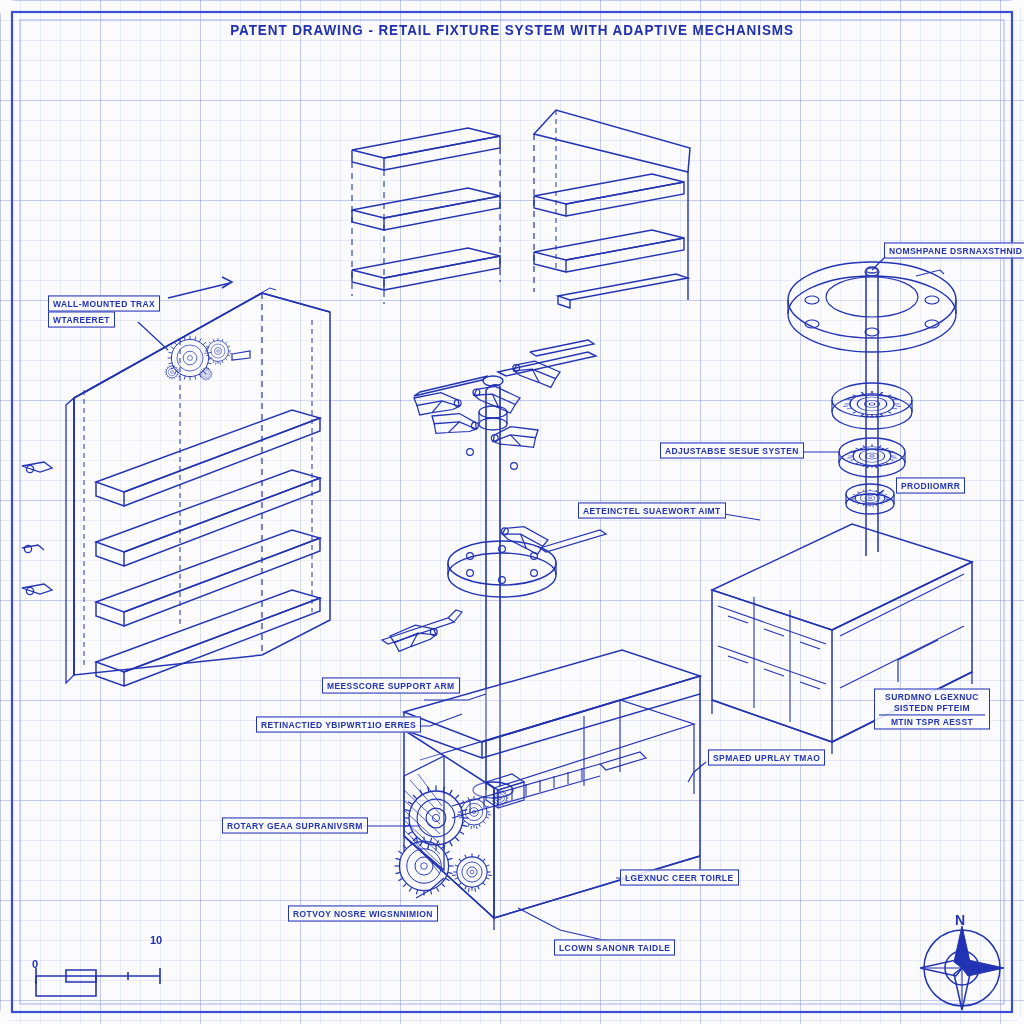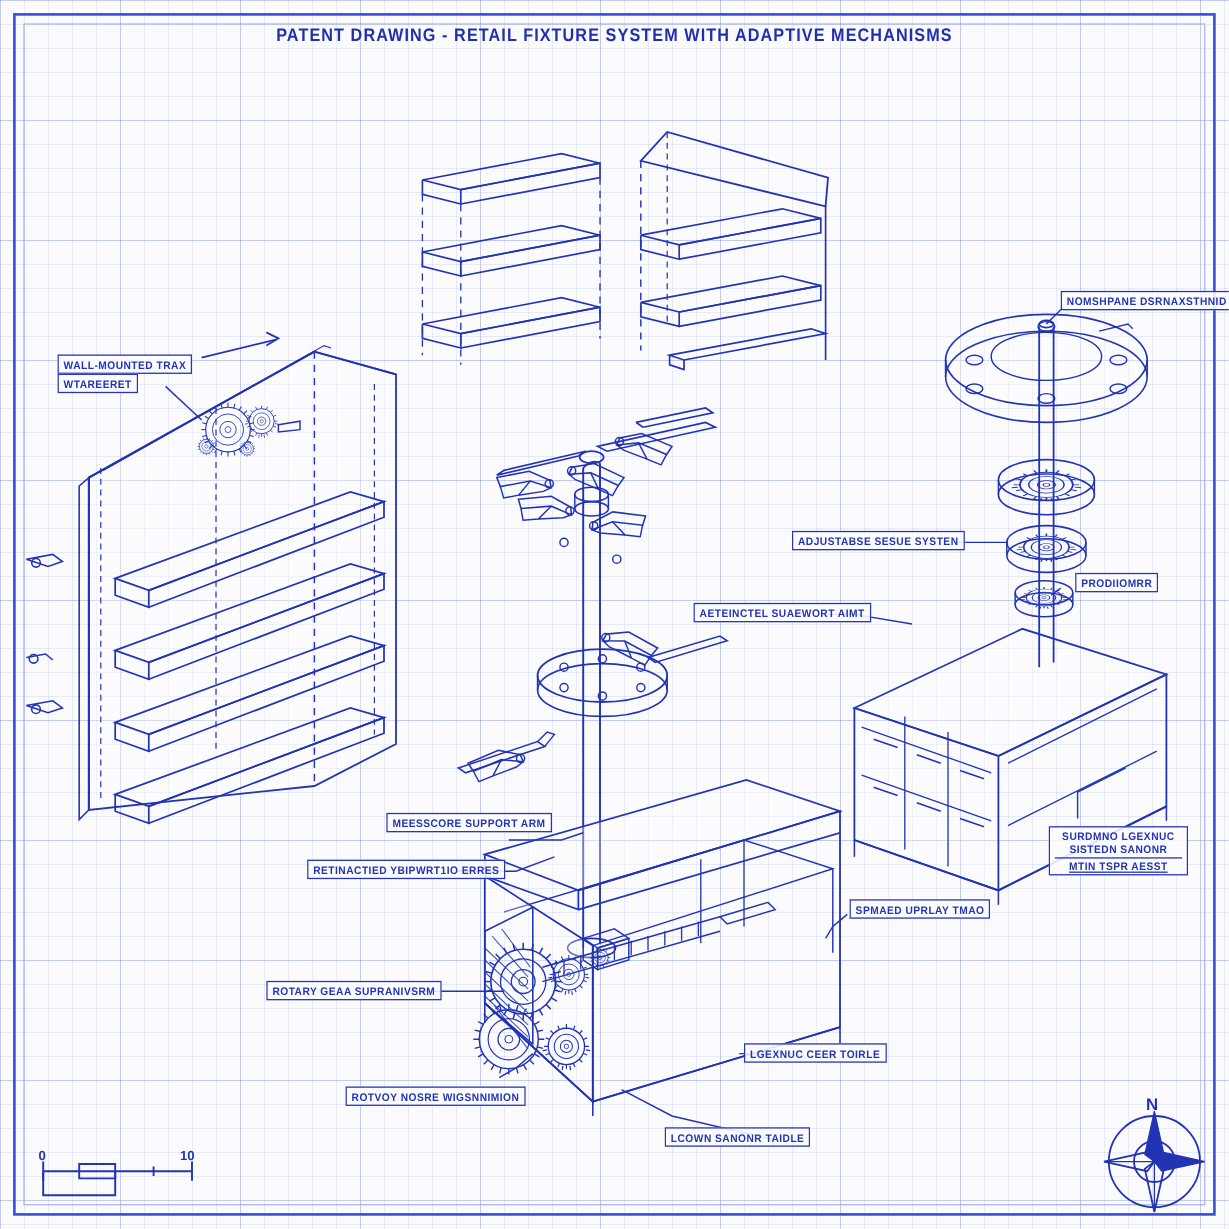--- a/index.html
+++ b/index.html
@@ -14,39 +14,40 @@
     position:relative;
     width:1024px;height:1024px;
     background-color:#fbfbfe;
     background-image:
       linear-gradient(to right, rgba(120,140,220,0.16) 1px, transparent 1px),
       linear-gradient(to bottom, rgba(120,140,220,0.16) 1px, transparent 1px),
       linear-gradient(to right, rgba(110,130,215,0.30) 1px, transparent 1px),
       linear-gradient(to bottom, rgba(110,130,215,0.30) 1px, transparent 1px);
     background-size:20px 20px, 20px 20px, 100px 100px, 100px 100px;
     background-position:0 0,0 0,0 0,0 0;
+    border-radius:17px;
   }
   #art{position:absolute;left:0;top:0;width:1024px;height:1024px;}
   .lbl{
     position:absolute;
     border:1.4px solid #2435b8;
     background:rgba(252,252,255,0.88);
     color:#2233b4;
     font-size:8.5px;
     letter-spacing:0.4px;
     font-weight:700;
     padding:2px 4px 1px 4px;
     white-space:nowrap;
     line-height:1.18;
     font-family:"Liberation Sans", sans-serif;
     transform:scaleY(1.08);
   }
   .lbl.multi{white-space:normal;text-align:center;}
   .lbl .l2{display:block;}
-  .lbl .l3{display:block;border-top:1.2px solid #2435b8;margin-top:1px;padding-top:1px;text-decoration:underline;}
+  .lbl .l3{display:block;border-top:1.2px solid #2435b8;margin-top:1px;padding-top:1px;}
   #title{
     position:absolute;left:0;top:22px;width:1024px;text-align:center;
     color:#1f2fb0;font-size:13.5px;font-weight:700;letter-spacing:0.9px;
     font-family:"Liberation Sans", sans-serif;
     transform:scaleY(1.12);
   }
   #scalebar-0,#scalebar-10{
     position:absolute;color:#2233b4;font-size:11px;font-weight:700;
   }
   #compass-n{
@@ -502,29 +503,29 @@
   <div class="lbl" style="left:578px;top:503px;">AETEINCTEL SUAEWORT AIMT</div>
 
   <div class="lbl" style="left:322px;top:678px;">MEESSCORE SUPPORT ARM</div>
 
   <div class="lbl" style="left:256px;top:717px;">RETINACTIED YBIPWRT1IO ERRES</div>
 
   <div class="lbl" style="left:708px;top:750px;">SPMAED UPRLAY TMAO</div>
 
   <div class="lbl multi" style="left:874px;top:690px;width:106px;">
     <span>SURDMNO LGEXNUC</span>
-    <span class="l2">SISTEDN  SANONR</span>
+    <span class="l2">SISTEDN  PFTEIM</span>
     <span class="l3">MTIN  TSPR AESST</span>
   </div>
 
   <div class="lbl" style="left:222px;top:818px;">ROTARY GEAA SUPRANIVSRM</div>
 
   <div class="lbl" style="left:620px;top:870px;">LGEXNUC CEER TOIRLE</div>
 
   <div class="lbl" style="left:288px;top:906px;">ROTVOY NOSRE WIGSNNIMION</div>
 
   <div class="lbl" style="left:554px;top:940px;">LCOWN SANONR TAIDLE</div>
 
   <div id="scalebar-0" style="left:32px;top:958px;">0</div>
-  <div id="scalebar-10" style="left:150px;top:958px;">10</div>
+  <div id="scalebar-10" style="left:150px;top:934px;">10</div>
   <div id="compass-n" style="left:955px;top:912px;">N</div>
 
 </div>
 
 </body></html>

